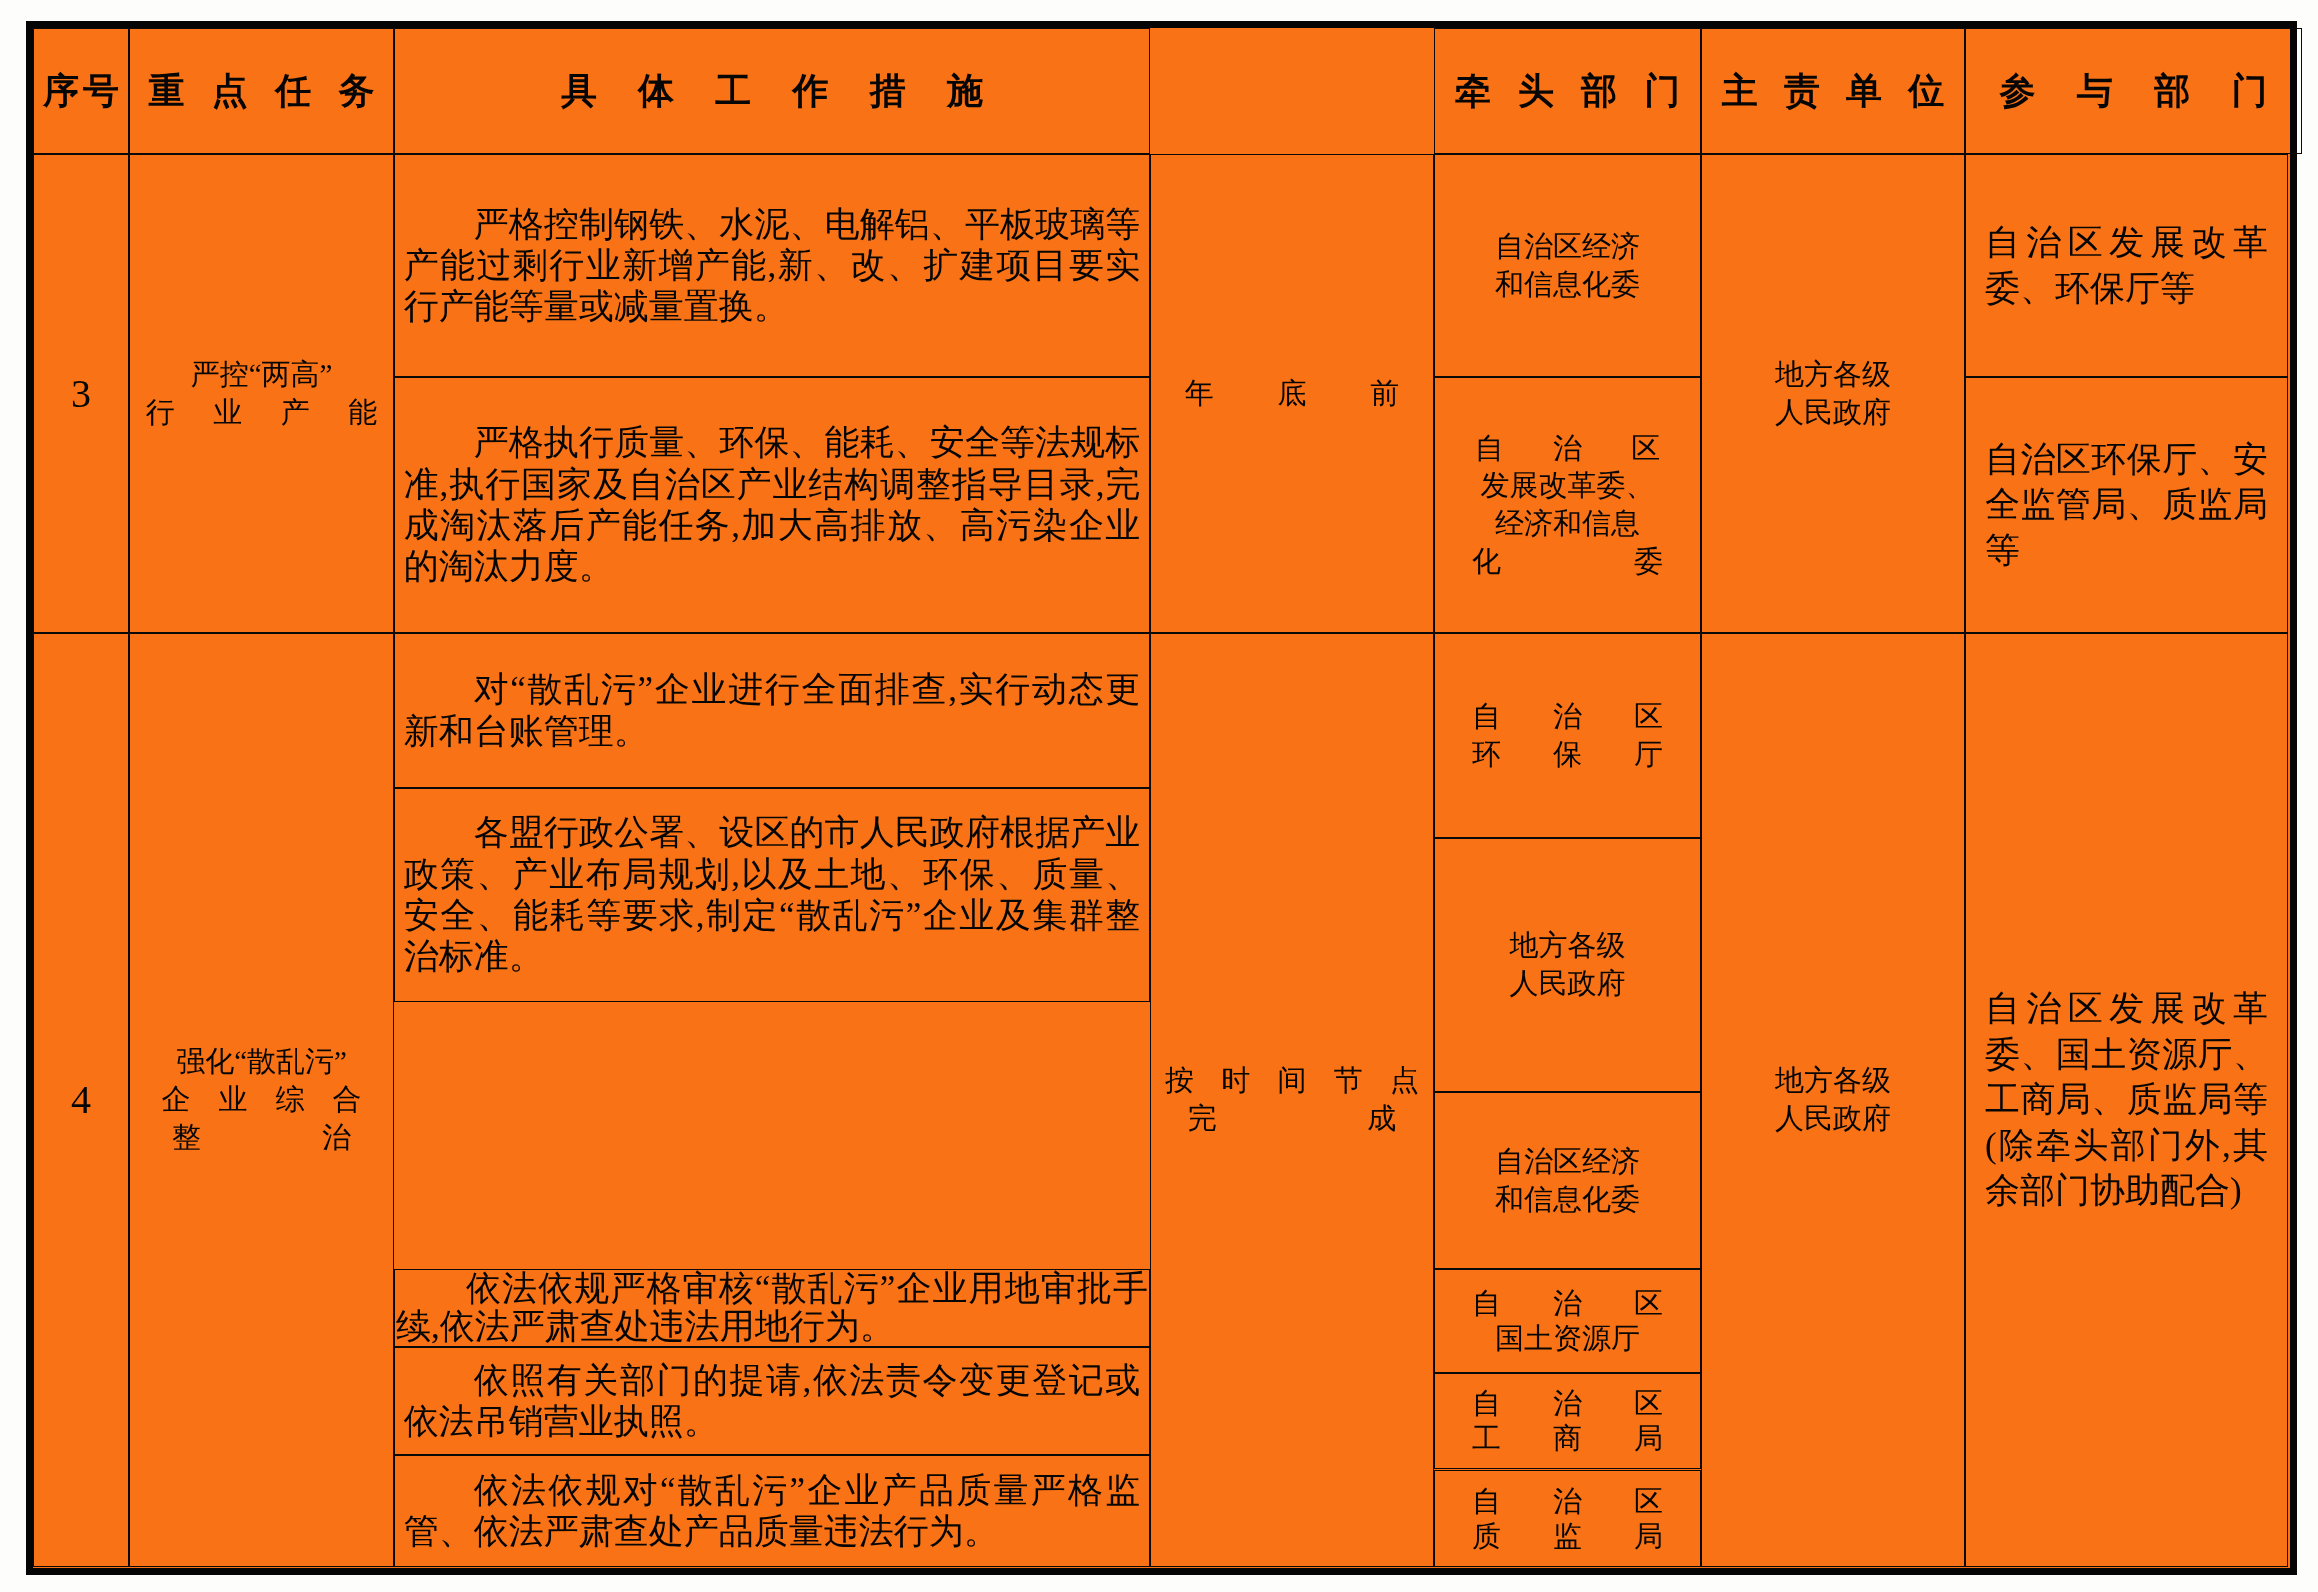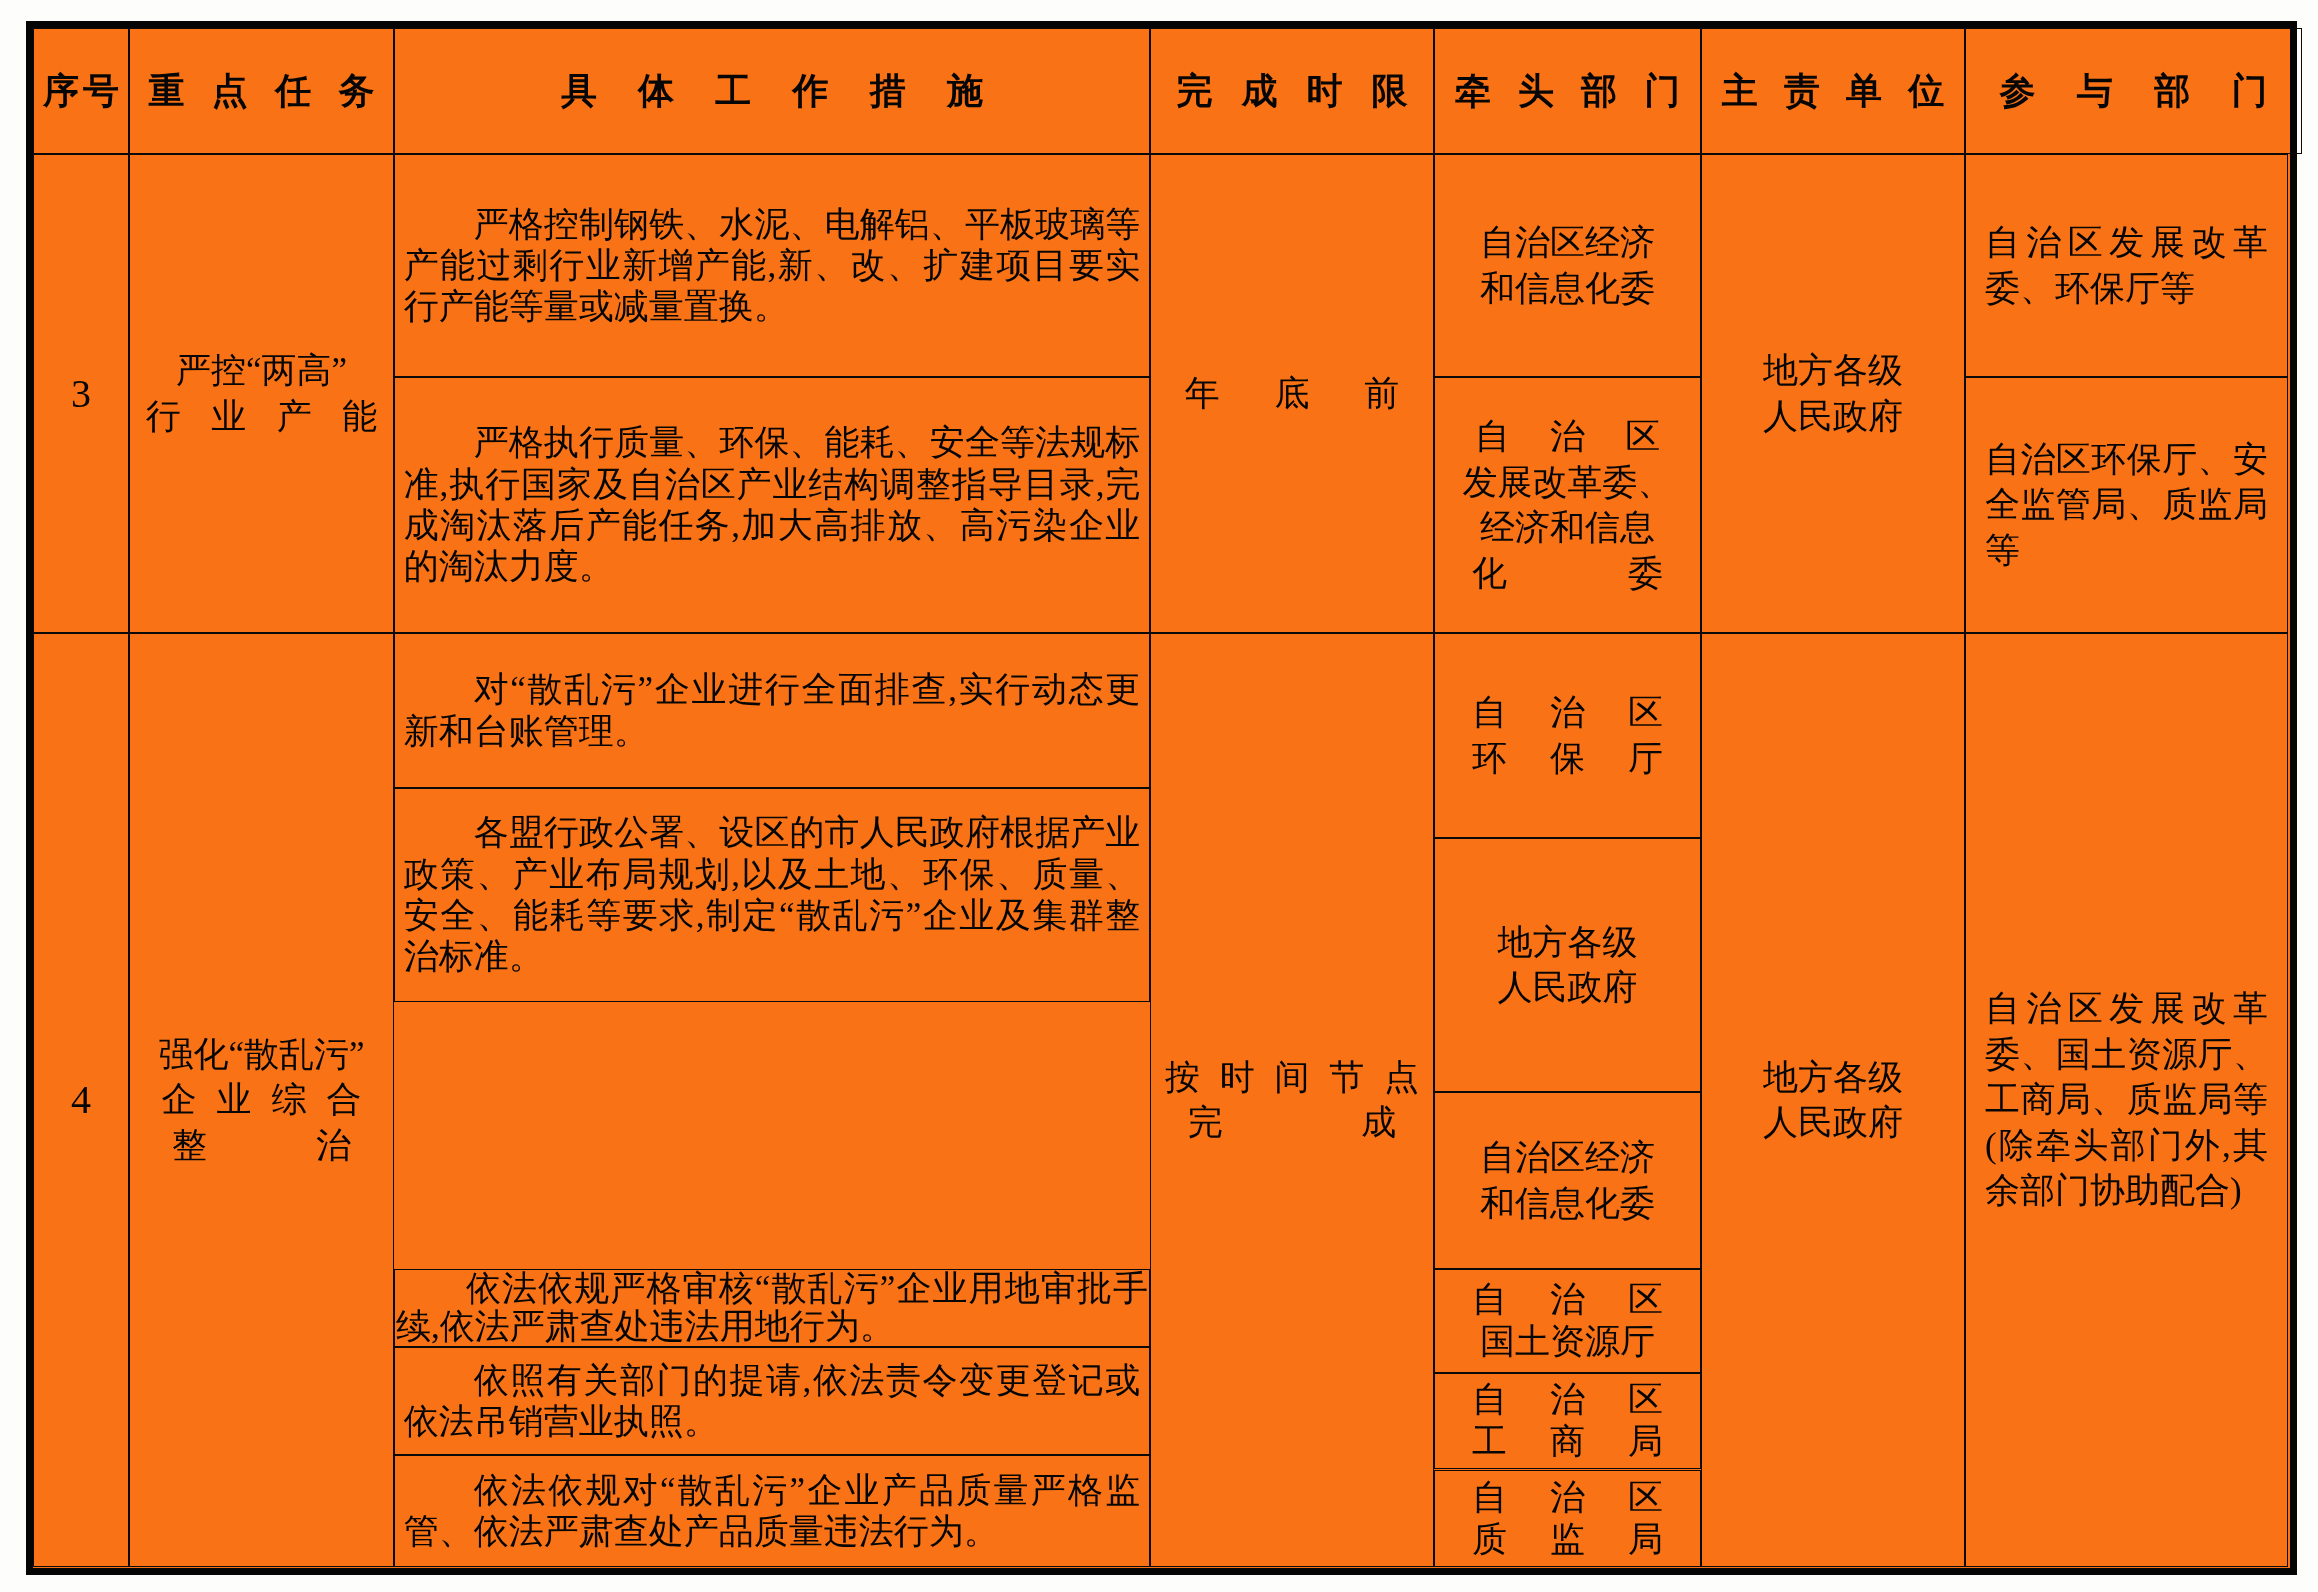--- a/index.html
+++ b/index.html
@@ -12,21 +12,21 @@
     position:absolute;left:26px;top:21px;width:2271px;height:1554px;
     border:7.8px solid #050505;box-sizing:border-box;background:#f97316;
   }
   .c{
     position:absolute;box-sizing:border-box;border:1.7px solid #0a0a0a;
     display:flex;flex-direction:column;align-items:center;justify-content:center;
     overflow:hidden;
   }
   .hd{font-weight:bold;font-size:36px;}
   .hs{display:block;text-align:justify;text-align-last:justify;}
-  .ln{display:block;font-size:35px;line-height:1.3;text-align:center;}
+  .ln{display:block;font-size:29px;line-height:1.3;text-align:center;}
   .sp{text-align:justify;text-align-last:justify;}
   .num{font-size:40px;}
   .para{
     display:block;font-size:35px;line-height:1.18;text-align:justify;
     text-indent:2em;width:100%;padding:5.2px 8.7px;box-sizing:border-box;
   }
   .plist{
     display:block;font-size:35px;line-height:1.3;text-align:justify;
     width:100%;padding:5.2px 19px;box-sizing:border-box;
   }
@@ -38,23 +38,20 @@
   <div class="tbl">
 
     <div class="c hd" style="left:0;top:0;width:96px;height:126px">
       <span class="hs" style="width:76px">序号</span>
     </div>
     <div class="c hd" style="left:96px;top:0;width:265px;height:126px">
       <span class="hs" style="width:86%">重点任务</span>
     </div>
     <div class="c hd" style="left:361px;top:0;width:756px;height:126px">
       <span class="hs" style="width:56%">具体工作措施</span>
-    </div>
-    <div class="c hd" style="left:1117px;top:0;width:284px;height:126px">
-      <span class="hs" style="width:82%">完成时限</span>
     </div>
     <div class="c hd" style="left:1401px;top:0;width:267px;height:126px">
       <span class="hs" style="width:85%">牵头部门</span>
     </div>
     <div class="c hd" style="left:1668px;top:0;width:264px;height:126px">
       <span class="hs" style="width:85%">主责单位</span>
     </div>
     <div class="c hd" style="left:1932px;top:0;width:337px;height:126px">
       <span class="hs" style="width:80%">参与部门</span>
     </div>

